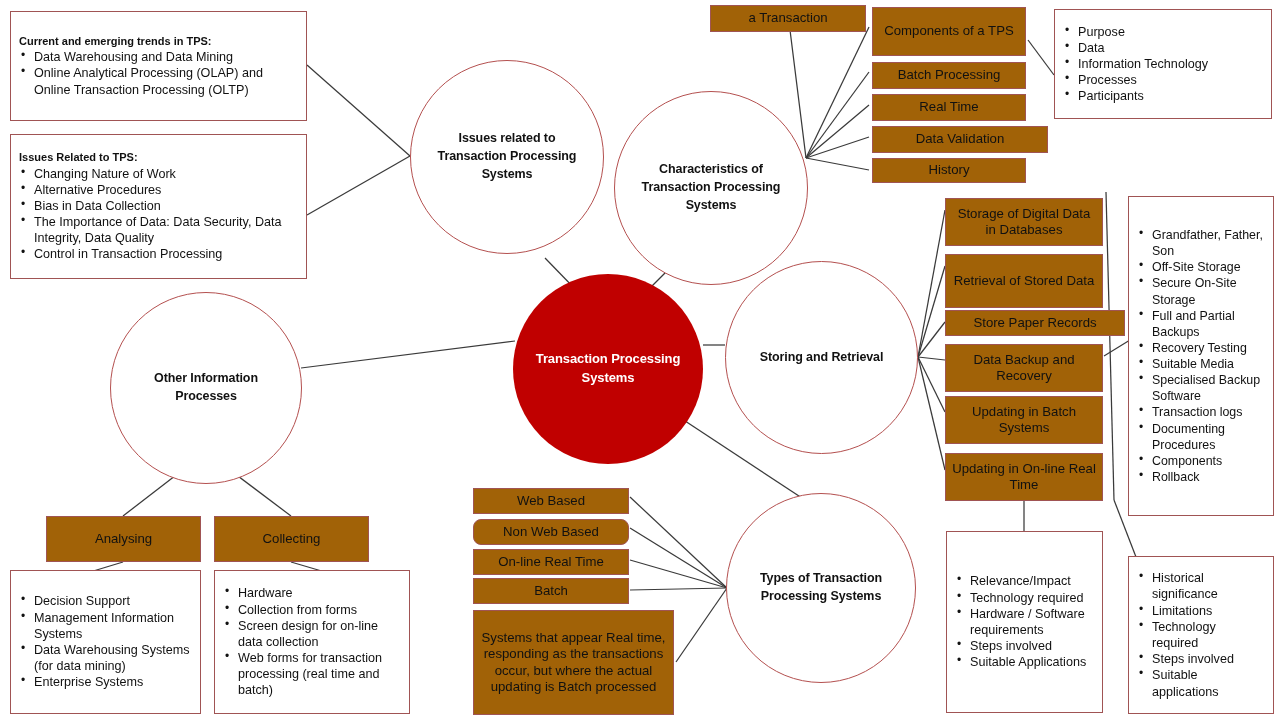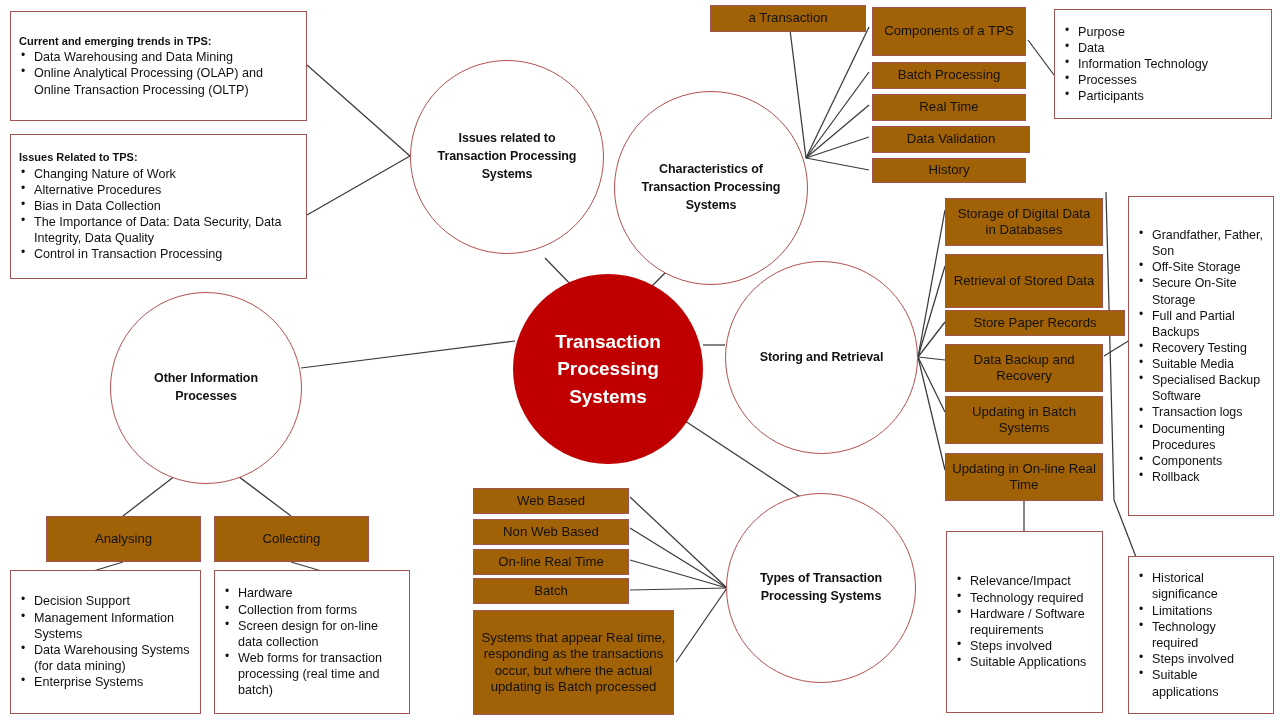--- a/index.html
+++ b/index.html
@@ -21,21 +21,21 @@
   .bubble.outline{
     border:1.3px solid #b4504f;background:#ffffff;
   }
   .bubble.center{
     background:#C00000;border:none;color:#ffffff;
   }
   .bubble .btxt{
     font-weight:bold;font-size:12.5px;line-height:1.42;
     padding:0 14px;letter-spacing:-0.1px;
   }
-  .bubble.center .btxt{font-size:19px;line-height:1.45;}
+  .bubble.center .btxt{font-size:13px;line-height:1.45;}
 
   
   .box{
     position:absolute;box-sizing:border-box;
     border:1.4px solid #a05454;background:#a16207;
     display:flex;align-items:center;justify-content:center;
     text-align:center;
   }
   .box .btext{
     font-size:13.2px;line-height:1.22;padding:2px 6px;
@@ -150,21 +150,21 @@
   </div>
 
   <div class="box" style="left:872px;top:62px;width:154px;height:27px;">
     <span class="btext">Batch Processing</span>
   </div>
 
   <div class="box" style="left:872px;top:94px;width:154px;height:27px;">
     <span class="btext">Real Time</span>
   </div>
 
-  <div class="box" style="left:872px;top:126px;width:158px;height:27px;">
+  <div class="box" style="left:872px;top:126px;width:176px;height:27px;">
     <span class="btext">Data Validation</span>
   </div>
 
   <div class="box" style="left:872px;top:158px;width:154px;height:25px;">
     <span class="btext">History</span>
   </div>
 
   <div class="listbox" style="left:1054px;top:9px;width:218px;height:110px;">
     <ul>
       <li>Purpose</li>
@@ -236,21 +236,21 @@
       <li>Documenting Procedures</li>
       <li>Components</li>
       <li>Rollback</li>
     </ul>
   </div>
 
   <div class="box" style="left:473px;top:488px;width:156px;height:26px;">
     <span class="btext">Web Based</span>
   </div>
 
-  <div class="box" style="left:473px;top:519px;width:156px;height:26px;">
+  <div class="box" style="left:473px;top:519px;width:156px;height:26px;border-radius:8px;">
     <span class="btext">Non Web Based</span>
   </div>
 
   <div class="box" style="left:473px;top:549px;width:156px;height:26px;">
     <span class="btext">On-line Real Time</span>
   </div>
 
   <div class="box" style="left:473px;top:578px;width:156px;height:26px;">
     <span class="btext">Batch</span>
   </div>

